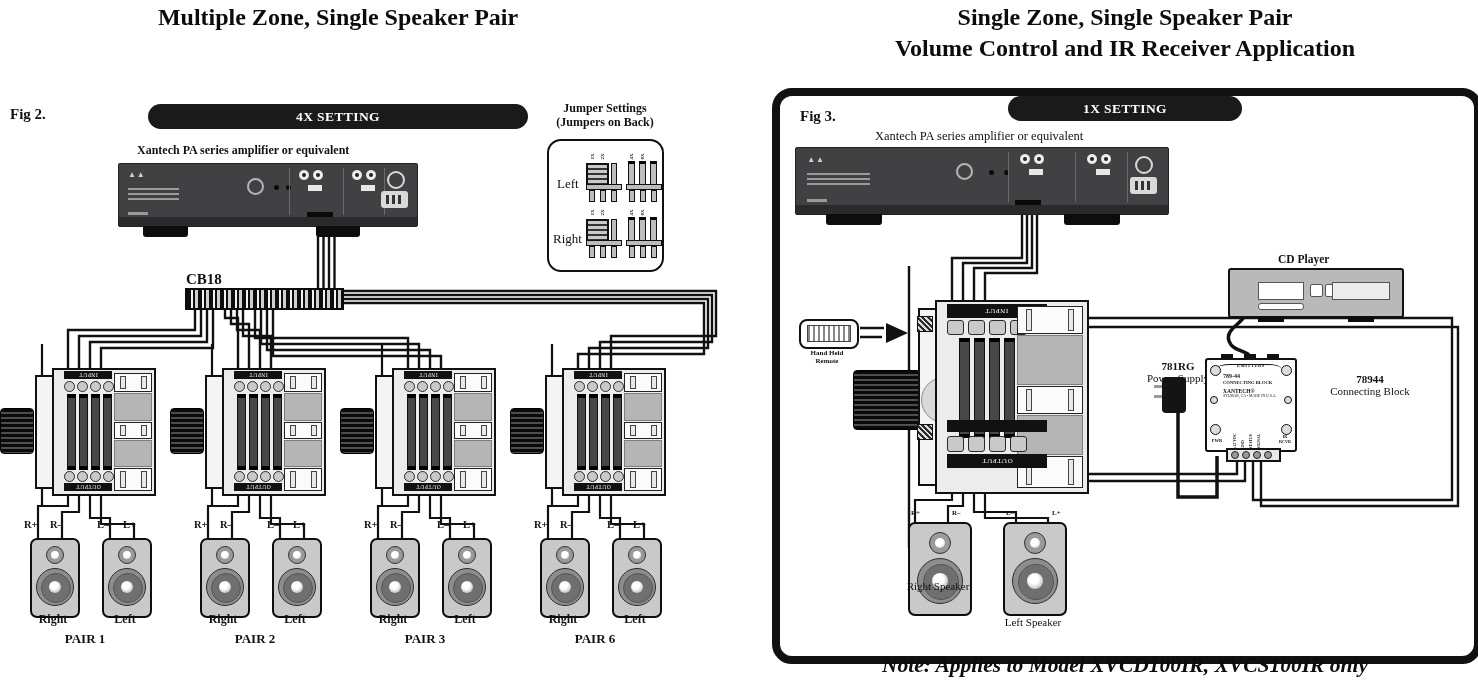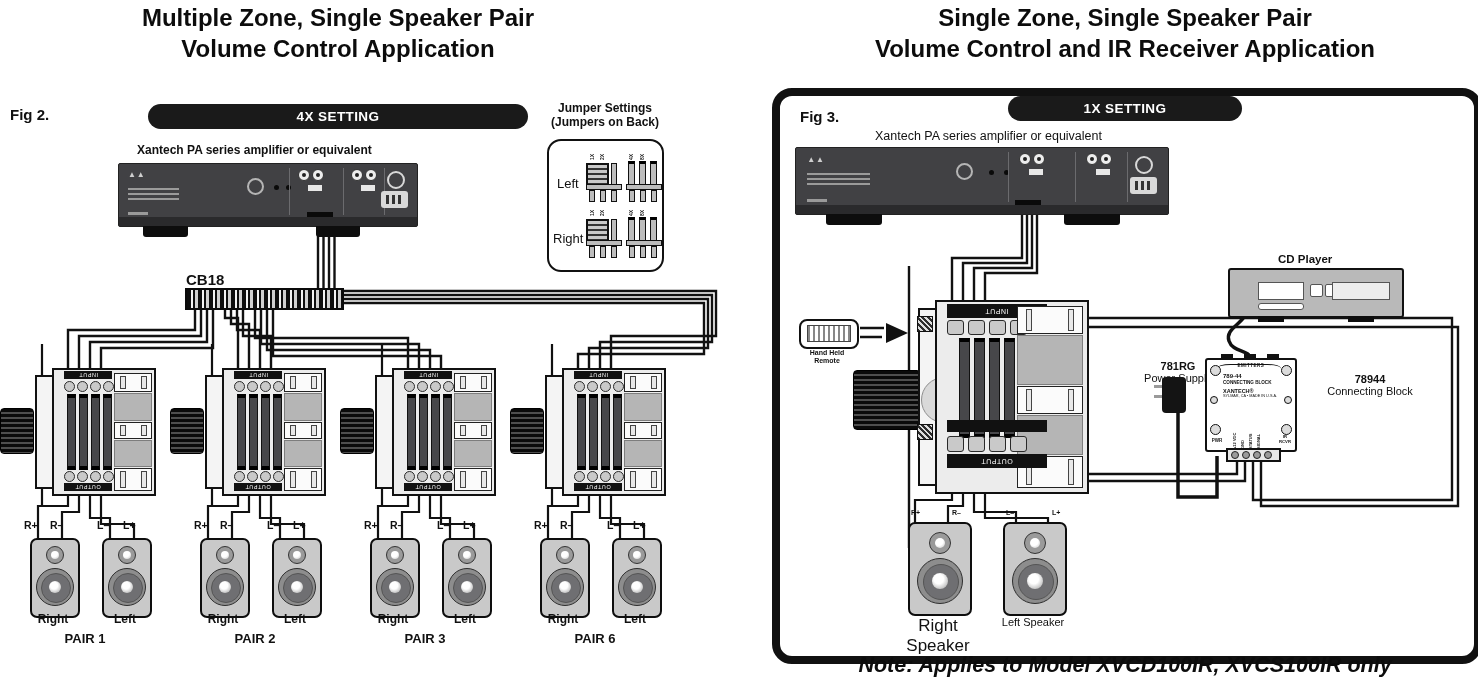--- a/index.html
+++ b/index.html
@@ -1,17 +1,17 @@
 <!DOCTYPE html>
 <html><head>
 <meta charset="utf-8">
 <style>
   html,body{margin:0;padding:0;background:#fff;}
   .canvas{position:relative;width:1478px;height:682px;background:#fff;overflow:hidden;
-          font-family:Liberation Sans, sans-serif;color:#111;}
+          font-family:Liberation Serif, serif;color:#111;}
   .title{position:absolute;font-weight:bold;font-size:24px;line-height:1.3;text-align:center;color:#0c0c0c;}
   .figlabel{position:absolute;font-weight:bold;font-size:15px;}
   .pill{position:absolute;background:#1a1a1a;color:#fff;font-weight:bold;font-size:13.5px;
         display:flex;align-items:center;justify-content:center;border-radius:14px;letter-spacing:.4px;z-index:5;}
   .caption{position:absolute;font-size:12px;}
   .b{font-weight:bold;}
   svg.wires{position:absolute;left:0;top:0;z-index:1;}
   
   .amp{position:absolute;background:#414144;border:1px solid #222;border-radius:2px;z-index:2;}
   .amp .base{position:absolute;left:0;right:0;bottom:0;height:14%;background:#2a2a2c;}
@@ -98,21 +98,20 @@
   .note{position:absolute;left:780px;top:653px;width:690px;text-align:center;font-weight:bold;font-style:italic;font-size:21.5px;color:#0c0c0c;}
   .shaft{position:absolute;border-radius:50%;background:#d9d9d9;border:1px solid #8e8e8e;z-index:2;}
 </style>
 </head>
 <body>
 
 <div class="canvas">
 
   <div class="title" style="left:58px;top:2px;width:560px;">
     <span>Multiple Zone, Single Speaker Pair</span><br>
-    <span>Volume Control Application</span>
   </div>
   <div class="figlabel" style="left:10px;top:106px;text-align:right;">Fig 2.</div>
   <div class="pill" style="left:148px;top:104px;width:380px;height:25px;">4X SETTING</div>
   <div class="caption b" style="left:137px;top:143px;">Xantech PA series amplifier or equivalent</div>
 
   <svg class="wires" id="wires-left" width="760" height="682">
     <path d="M318,200 V290" stroke="#111" stroke-width="2.4" fill="none"></path>
     <path d="M323.5,200 V290" stroke="#111" stroke-width="2.4" fill="none"></path>
     <path d="M329,200 V290" stroke="#111" stroke-width="2.4" fill="none"></path>
     <path d="M334.5,200 V290" stroke="#111" stroke-width="2.4" fill="none"></path>
@@ -715,17 +714,17 @@
   </div>
   <div class="spk" style="left:1003px;top:522px;width:60px;height:90px;z-index:2;">
     <div class="tw" style="top:8px;width:20px;height:20px;">
         <i></i>
       </div>
     <div class="wf" style="top:34px;width:44px;height:44px;">
         <i></i>
         <u></u>
       </div>
   </div>
-  <div class="spkcap" style="left:898px;top:616px;width:80px;font-weight:normal;font-size:17px;z-index:2;">Right Speaker</div>
+  <div class="spkcap" style="left:898px;top:580px;width:80px;font-weight:normal;font-size:11px;z-index:2;">Right Speaker</div>
   <div class="spkcap" style="left:993px;top:616px;width:80px;font-weight:normal;font-size:11px;z-index:2;">Left Speaker</div>
 
   <div class="note">Note: Applies to Model XVCD100IR, XVCS100IR only</div>
 </div>
 
 </body></html>

